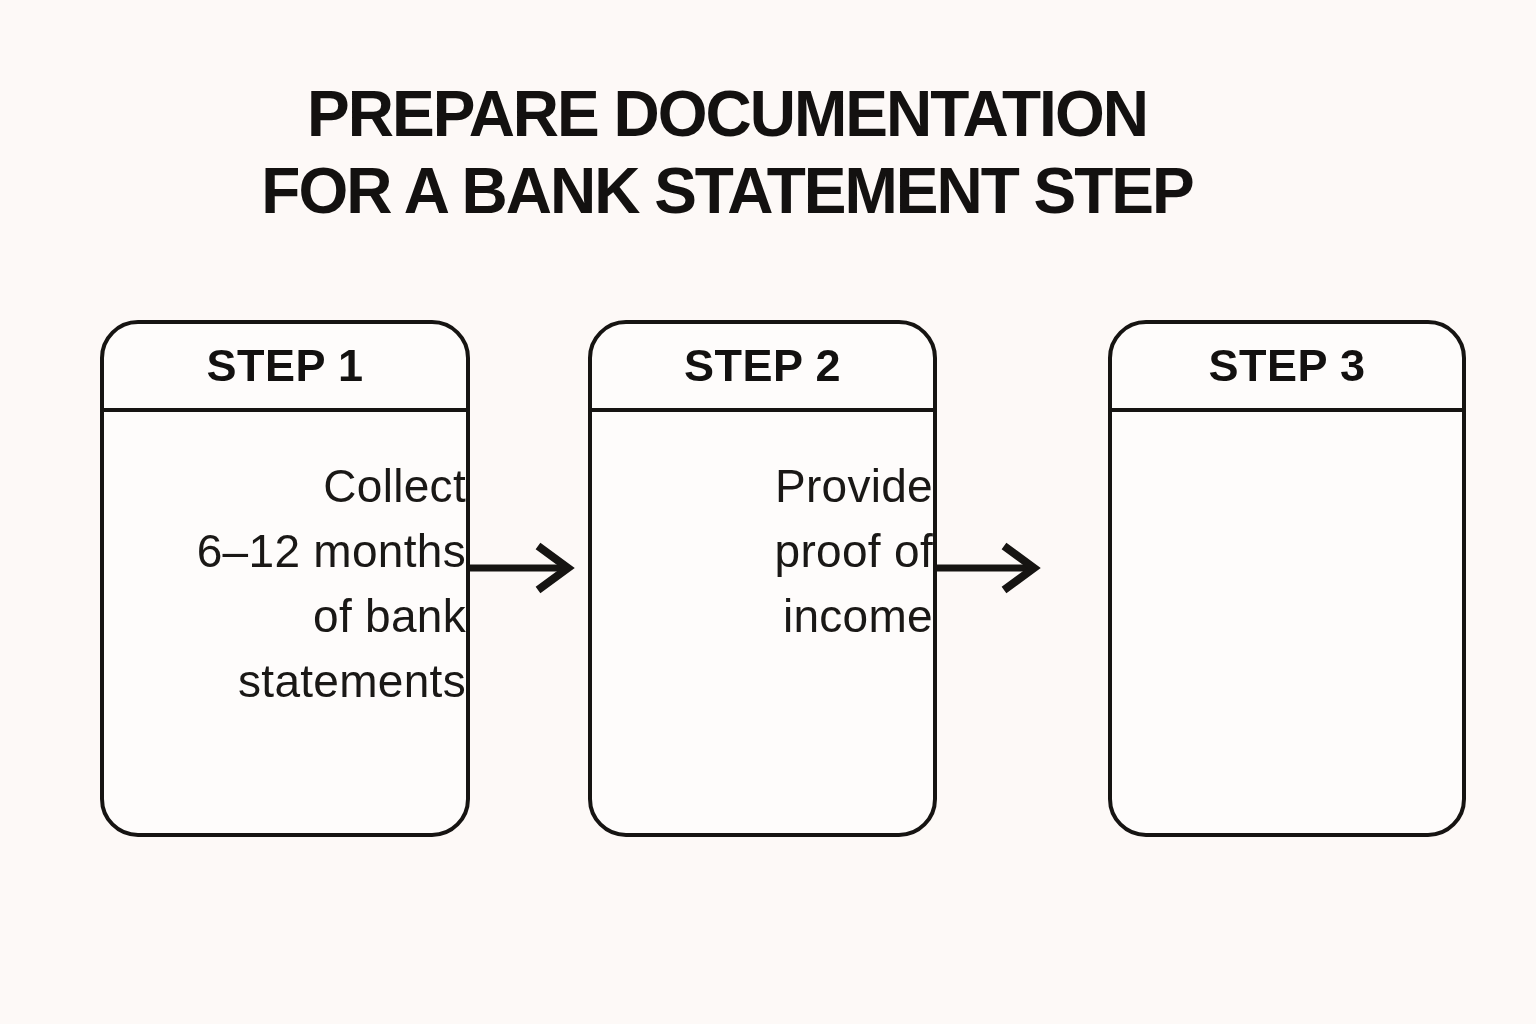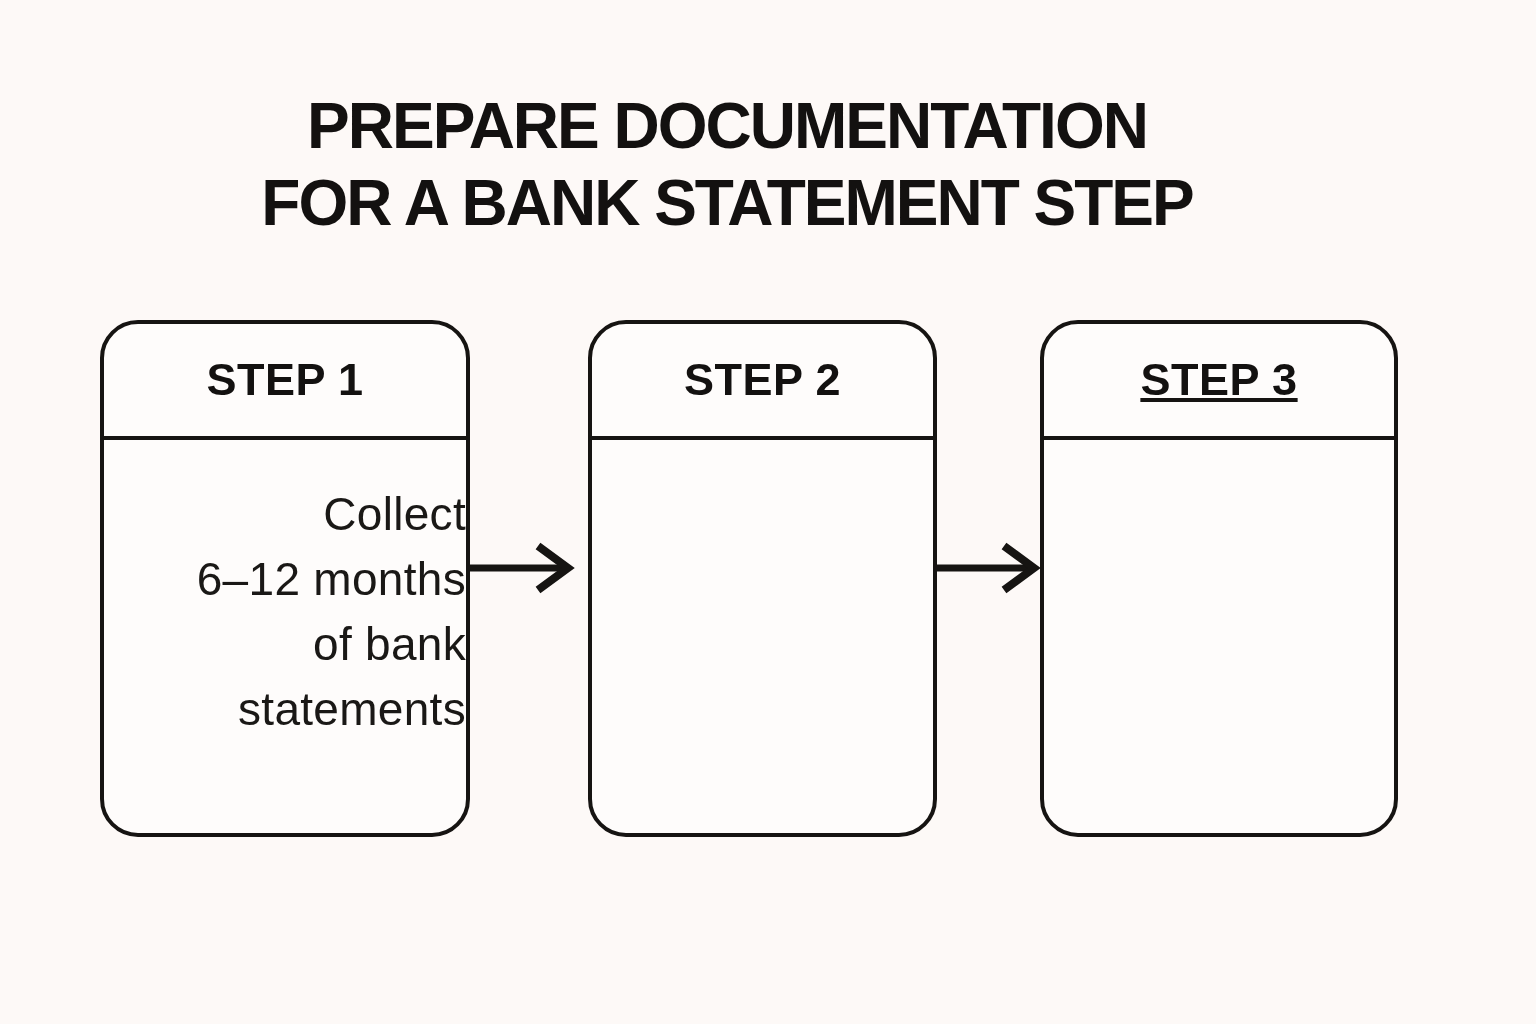--- a/index.html
+++ b/index.html
@@ -10,21 +10,21 @@
     position: relative;
     width: 1536px;
     height: 1024px;
     background: #fdf9f7;
     overflow: hidden;
     font-family: "Liberation Sans", sans-serif;
     color: #161412;
   }
   .title {
     position: absolute;
-    top: 88px;
+    top: 76px;
     left: 0;
     width: 1454px;          
     margin: 0;
     text-align: center;
     font-size: 64px;
     font-weight: 700;
     line-height: 77px;
     letter-spacing: -2px;
     color: #131110;
   }
@@ -36,24 +36,24 @@
     position: absolute;
     top: 320px;
     height: 517px;
     box-sizing: border-box;
     background: #fefcfb;
     border: 4px solid #161412;
     border-radius: 38px;
   }
   .box-1 { left: 100px;  width: 370px; }
   .box-2 { left: 588px;  width: 349px; }
-  .box-3 { left: 1040px; width: 358px; text-decoration: underline; }
+  .box-3 { left: 1108px; width: 358px; }
   .step-header {
     box-sizing: border-box;
-    height: 116px;
+    height: 88px;
     border-bottom: 4px solid #161412;
     display: flex;
     align-items: center;
     justify-content: center;
   }
   .step-header-label {
     font-size: 45px;
     font-weight: 700;
     letter-spacing: 0.5px;
     color: #131110;
@@ -102,20 +102,23 @@
     <svg width="108" height="56" viewBox="0 0 108 56" xmlns="http://www.w3.org/2000/svg">
       <line x1="1" y1="28" x2="97" y2="28" stroke="#161412" stroke-width="7"></line>
       <polyline points="71,6 101,28 71,50" fill="none" stroke="#161412" stroke-width="8"></polyline>
     </svg>
   </div>
 
   <section class="step-box box-2">
     <header class="step-header">
       <span class="step-header-label">STEP 2</span>
     </header>
+    <div class="step-body">Provide
+proof of
+income</div>
   </section>
 
   <div class="arrow arrow-2">
     <svg width="108" height="56" viewBox="0 0 108 56" xmlns="http://www.w3.org/2000/svg">
       <line x1="1" y1="28" x2="97" y2="28" stroke="#161412" stroke-width="7"></line>
       <polyline points="71,6 101,28 71,50" fill="none" stroke="#161412" stroke-width="8"></polyline>
     </svg>
   </div>
 
   <section class="step-box box-3">

